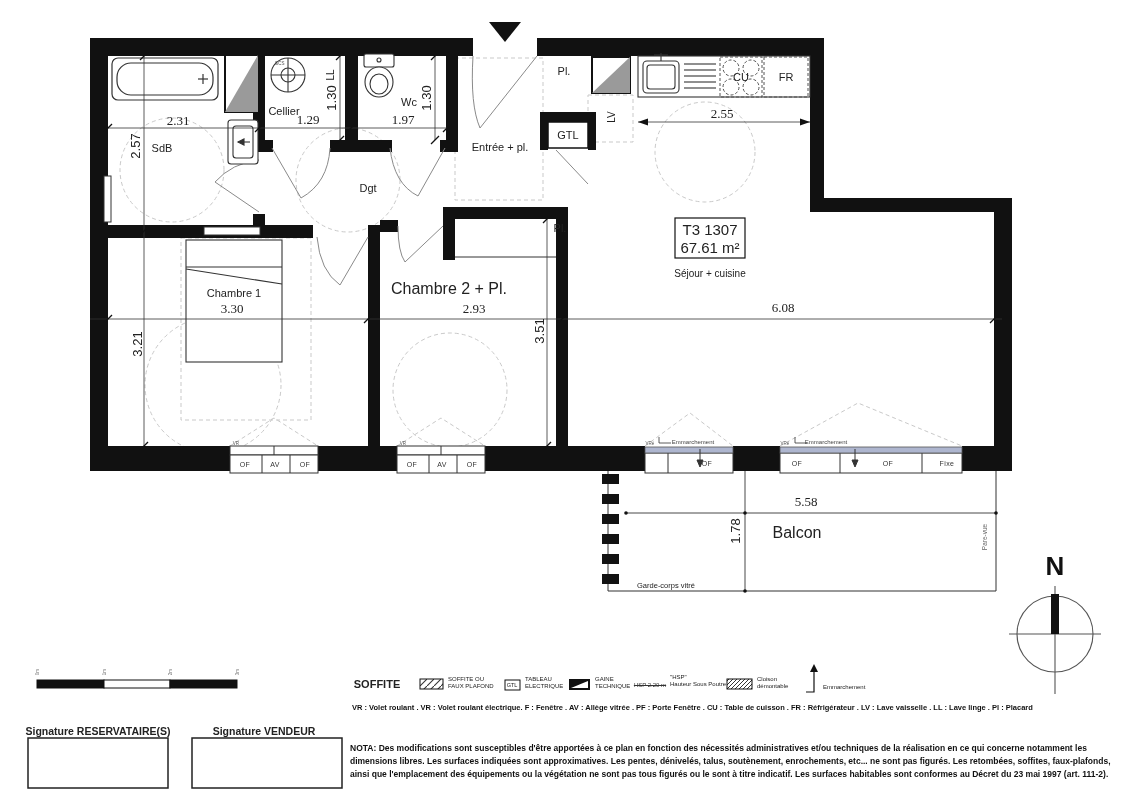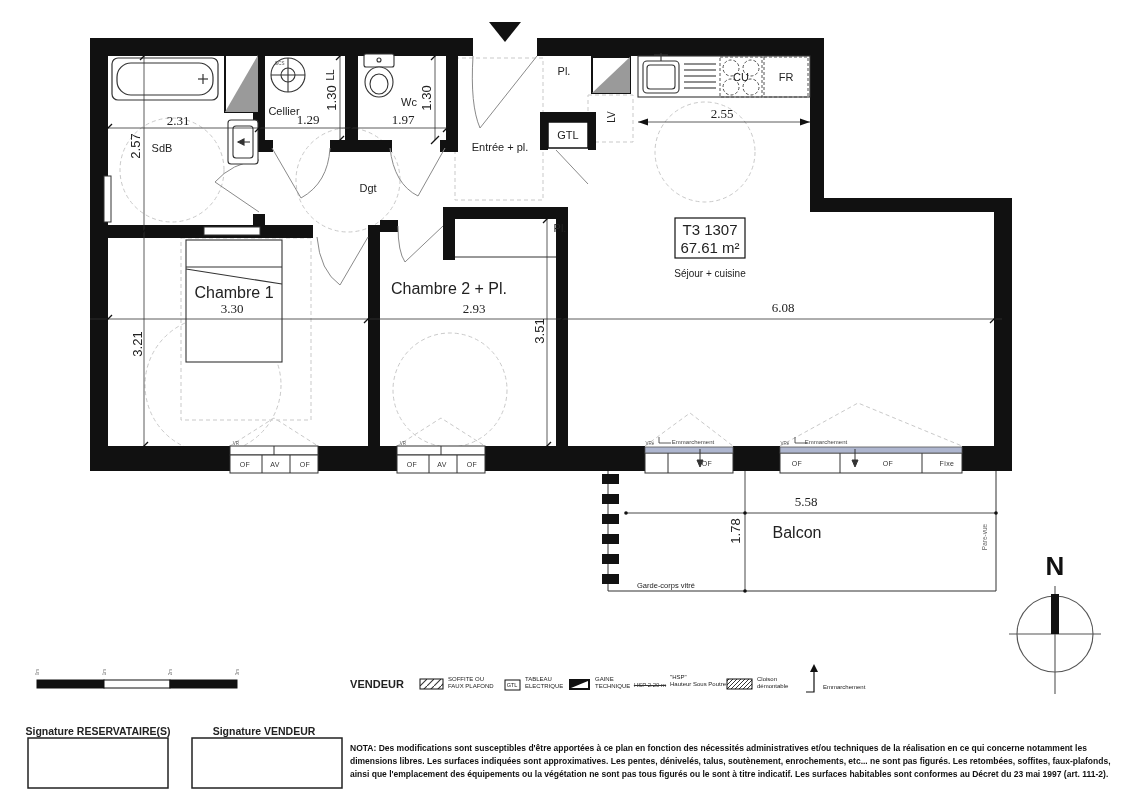--- a/index.html
+++ b/index.html
@@ -292,21 +292,21 @@
 <span class="t lbl" style="left:564px;top:71px">Pl.</span>
 <span class="t lbl" style="left:568px;top:135px">GTL</span>
 <span class="t lbl-sm v" style="left:611px;top:117px">LV</span>
 <span class="t lbl-sm v" style="left:330px;top:75px">LL</span>
 <span class="t tiny" style="left:280px;top:63px">ECS</span>
 <span class="t lbl" style="left:741px;top:77px">CU</span>
 <span class="t lbl" style="left:786px;top:77px">FR</span>
 <span class="t unit" style="left:710px;top:229px">T3 1307</span>
 <span class="t unit" style="left:710px;top:247px">67.61 m²</span>
 <span class="t lbl-sm" style="left:710px;top:273px">Séjour + cuisine</span>
-<span class="t" style="left:234px;top:293px;font-size:16px">Chambre 1</span>
+<span class="t" style="left:234px;top:293px;font-size:11px">Chambre 1</span>
 <span class="t" style="left:449px;top:289px;font-size:16px">Chambre 2 + Pl.</span>
 <span class="t lbl" style="left:560px;top:228px">Pl.</span>
 <span class="t" style="left:797px;top:533px;font-size:16px">Balcon</span>
 <span class="t" style="left:666px;top:585px;font-size:7.5px">Garde-corps vitré</span>
 <span class="t v" style="left:984px;top:537px;font-size:6.5px;color:#666">Pare-vue</span>
 <span class="t north" style="left:1055px;top:566px">N</span>
 
 <span class="t dim" style="left:178px;top:121px">2.31</span>
 <span class="t dim-v v" style="left:135px;top:146px">2.57</span>
 <span class="t dim" style="left:308px;top:120px">1.29</span>
@@ -337,21 +337,21 @@
 <span class="t win" style="left:888px;top:463px">OF</span>
 <span class="t win" style="left:947px;top:463px">Fixe</span>
 <span class="t tiny" style="left:785px;top:443px">VRé</span>
 <span class="t tiny6" style="left:826px;top:442px">Emmarchement</span>
 
 <span class="t scale-lbl v" style="left:37px;top:672px">0m</span>
 <span class="t scale-lbl v" style="left:104px;top:672px">1m</span>
 <span class="t scale-lbl v" style="left:170px;top:672px">2m</span>
 <span class="t scale-lbl v" style="left:237px;top:672px">3m</span>
 
-<span class="t leg-title" style="left:377px;top:684px">VENDEUR</span>
+<span class="t leg-title" style="left:377px;top:684px">SOFFITE</span>
 <div class="leg" style="left:448px;top:676px">
   <div>SOFFITE OU</div>
       <div>FAUX PLAFOND</div>
 </div>
 <span class="t leg-gtl-txt" style="left:512px;top:685px">GTL</span>
 <div class="leg" style="left:525px;top:676px">
   <div>TABLEAU</div>
       <div>ELECTRIQUE</div>
 </div>
 <div class="leg" style="left:595px;top:676px">
@@ -363,20 +363,21 @@
   <div>"HSP"</div>
       <div>Hauteur Sous Poutre</div>
 </div>
 <div class="leg" style="left:757px;top:676px">
   <div>Cloison</div>
       <div>démontable</div>
 </div>
 <div class="leg" style="left:823px;top:684px">
   <div>Emmarchement</div>
 </div>
+<span class="abbrev" style="left:352px;top:703px">VR : Volet roulant . VR : Volet roulant électrique. F : Fenêtre . AV : Allège vitrée . PF : Porte Fenêtre . CU : Table de cuisson . FR : Réfrigérateur . LV : Lave vaisselle . LL : Lave linge . Pl : Placard</span>
 
 <span class="t sig-label" style="left:98px;top:731px">Signature RESERVATAIRE(S)</span>
 <span class="t sig-label" style="left:264px;top:731px">Signature VENDEUR</span>
 <p class="nota">
   <span class="nota-label">NOTA:</span>
   <span>Des modifications sont susceptibles d'être apportées à ce plan en fonction des nécessités administratives et/ou techniques de la réalisation en ce qui concerne notamment les dimensions libres. Les surfaces indiquées sont approximatives. Les pentes, dénivelés, talus, soutènement, enrochements, etc... ne sont pas figurés. Les retombées, soffites, faux-plafonds, ainsi que l'emplacement des équipements ou la végétation ne sont pas tous figurés ou le sont à titre indicatif. Les surfaces habitables sont conformes au Décret du 23 mai 1997 (art. 111-2).</span>
 </p>
 
 </div>
 

